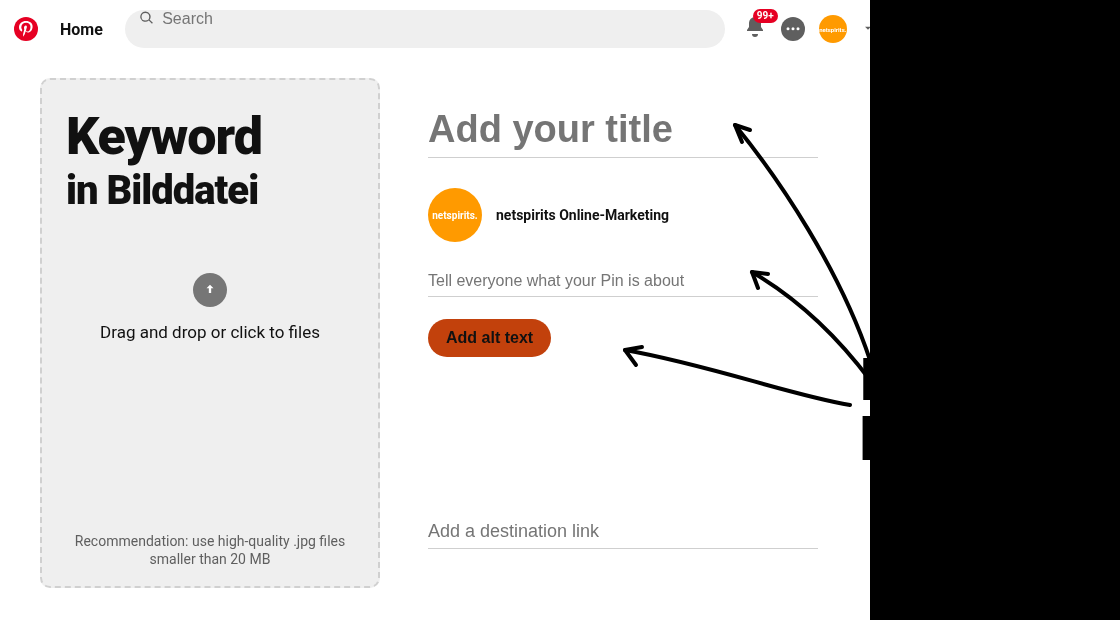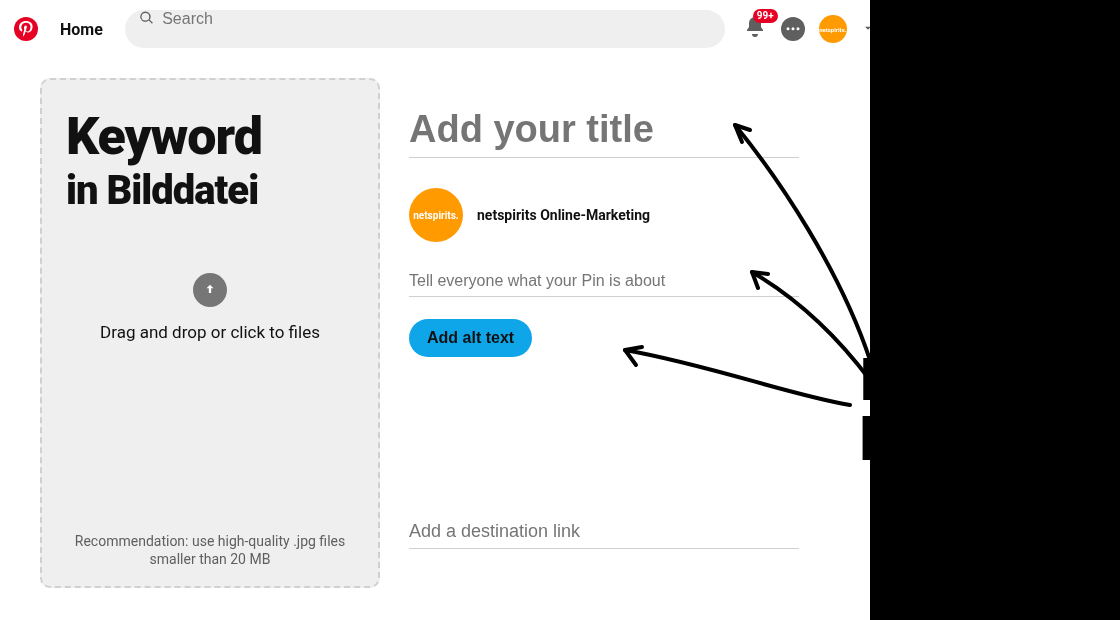--- a/index.html
+++ b/index.html
@@ -57,21 +57,21 @@
   .chat-bubble { width:24px;height:24px;border-radius:50%;background:#5f5f5f;position:relative; }
   .chat-dots { position:absolute;top:50%;left:50%;transform:translate(-50%,-55%);display:flex;gap:2px; }
   .chat-dots span{width:3px;height:3px;background:#fff;border-radius:50%;}
   .avatar-small {
     width:28px;height:28px;border-radius:50%;
     background:#FF9A00;display:flex;align-items:center;justify-content:center;
     color:#fff;font-size:6px;font-weight:700;
   }
   .chevron { color:#5f5f5f; }
   
-  .main { display:flex; padding: 20px 20px 0 40px; gap:29px; }
+  .main { display:flex; padding: 20px 20px 0 40px; gap:48px; }
   .upload-box {
     width: 340px; height: 510px;
     border: 2px dashed #d0d0d0;
     border-radius: 10px;
     background:#efefef;
     padding: 30px 24px 18px 24px;
     display:flex; flex-direction:column;
     position:relative;
   }
   .kw-line1 { font-weight:900; font-size:52px; line-height:1.05; color:#111; letter-spacing:-1px; }
@@ -95,21 +95,21 @@
     background:#FF9A00;display:flex;align-items:center;justify-content:center;
     color:#fff;font-size:10px;font-weight:700;
   }
   .author-name { font-size:14px; font-weight:700; color:#111; }
   .desc-input {
     margin-top:30px; width:390px; border:none; outline:none;
     font-size:16px; color:#5f5f5f; border-bottom:1px solid #cfcfcf;
     padding-bottom:6px; background:transparent;
   }
   .alt-btn {
-    margin-top:22px; background:#0ea5e9; border:none; border-radius:22px;
+    margin-top:22px; background:#c2410c; border:none; border-radius:22px;
     padding:10px 18px; font-size:16px; font-weight:700; color:#111; cursor:pointer;
   }
   .dest-input {
     position:absolute; bottom:-22px; left:0;
     width:390px; border:none; outline:none;
     font-size:18px; color:#5f5f5f; border-bottom:1px solid #cfcfcf;
     padding-bottom:6px; background:transparent;
   }
   
   .arrow { position:absolute; stroke:#000; fill:none; stroke-width:4; stroke-linecap:round; }

